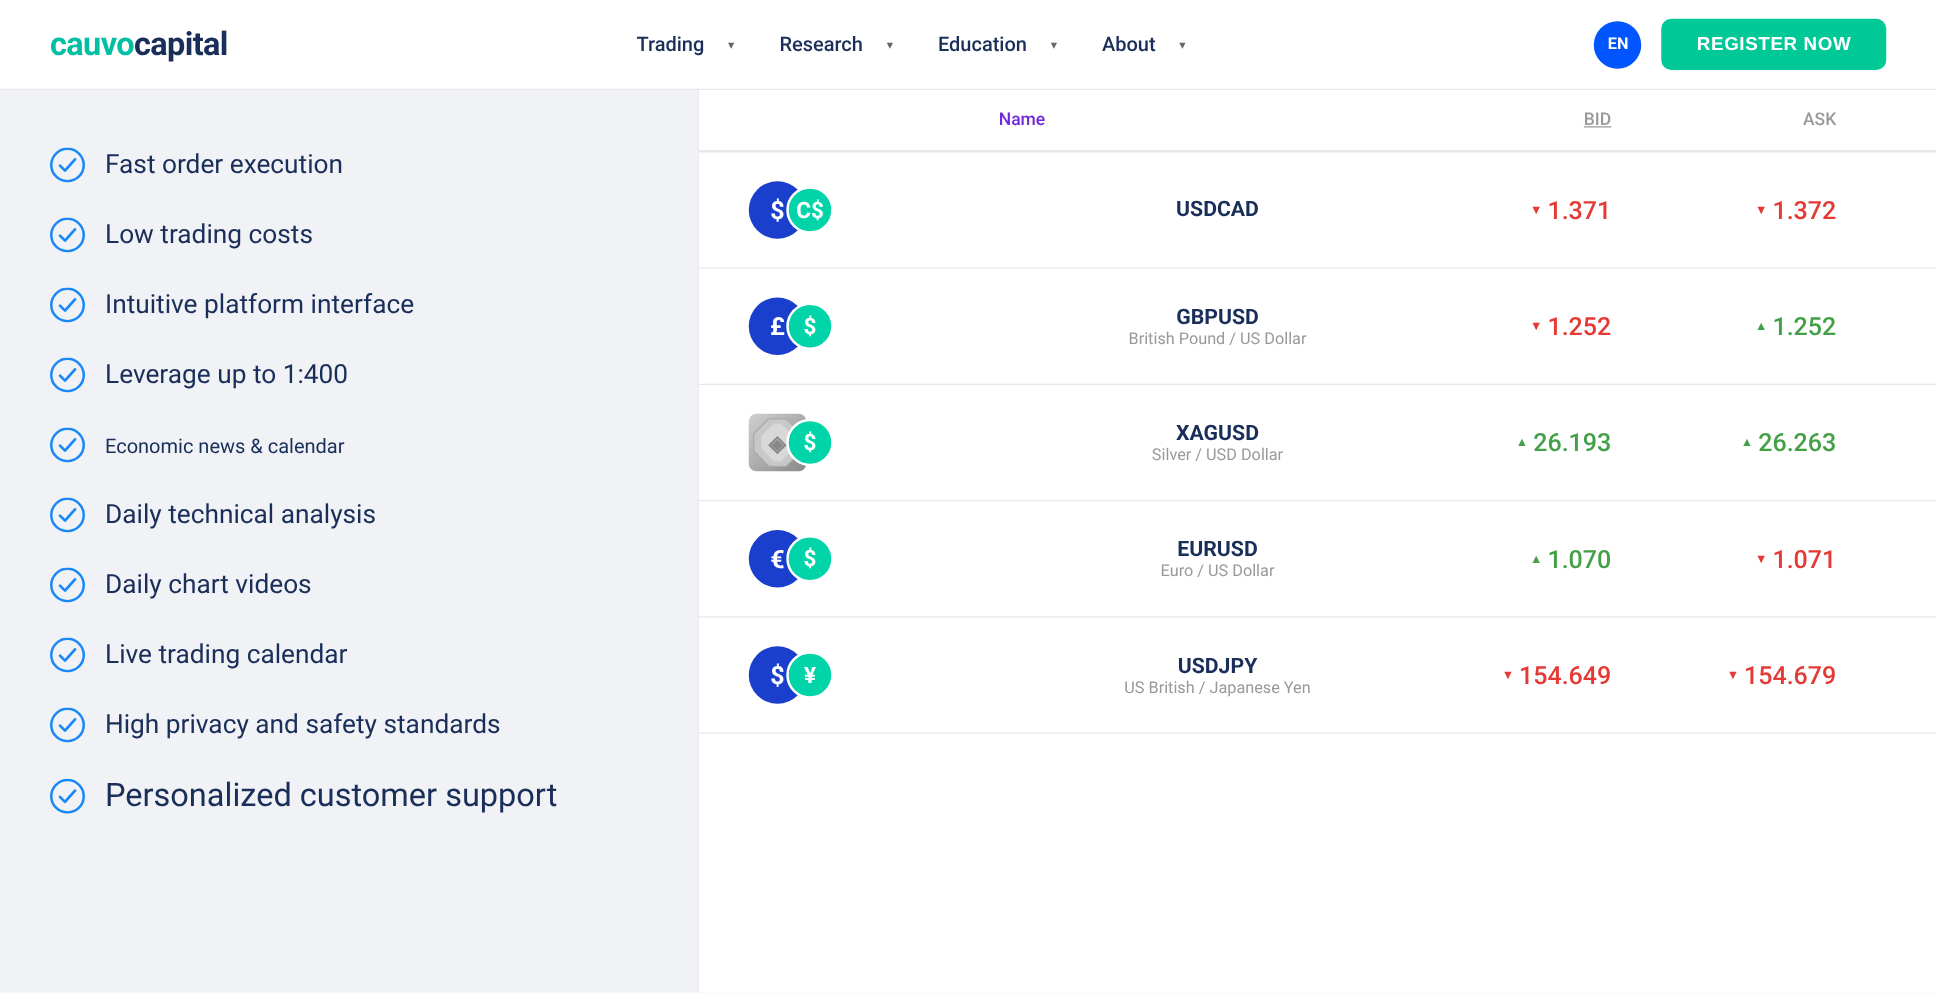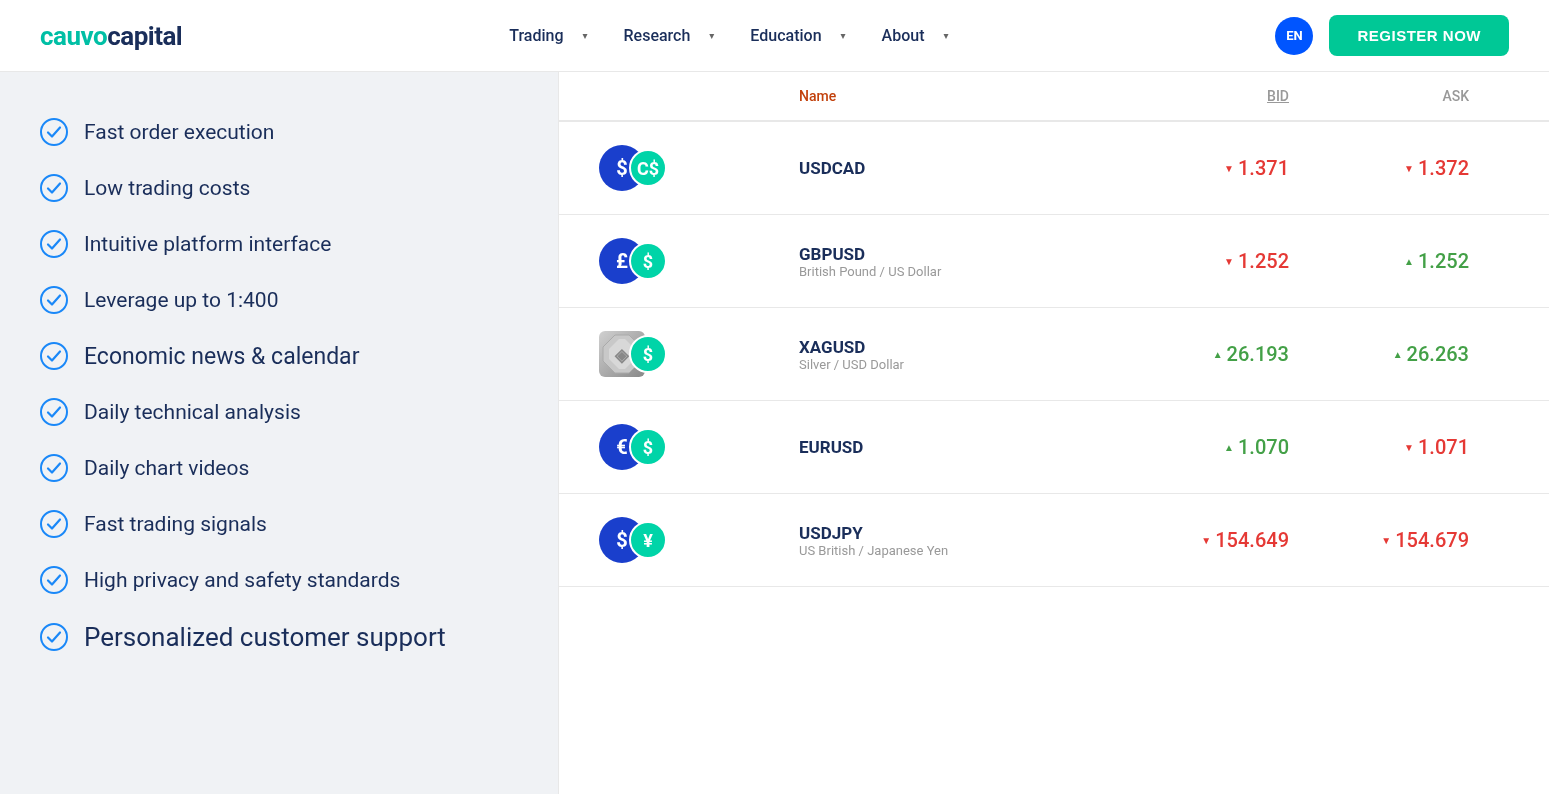--- a/index.html
+++ b/index.html
@@ -107,21 +107,21 @@
       flex: 1;
       background: #fff;
       border-left: 1px solid #e8e8e8;
     }
     .table-header {
       display: grid;
       grid-template-columns: 200px 1fr 180px 180px;
       padding: 16px 40px;
       border-bottom: 2px solid #e8e8e8;
     }
-    .table-header .col-name { color: #c2410c; font-size: 14px; font-weight: 500; }
+    .table-header .col-name { color: #6d28d9; font-size: 14px; font-weight: 500; }
     .table-header .col-bid { color: #999; font-size: 14px; font-weight: 500; text-align: right; padding-right: 40px; text-decoration: underline; }
     .table-header .col-ask { color: #999; font-size: 14px; font-weight: 500; text-align: right; padding-right: 40px; }
 
     .table-row {
       display: grid;
       grid-template-columns: 200px 1fr 180px 180px;
       padding: 20px 40px;
       border-bottom: 1px solid #e8e8e8;
       align-items: center;
     }
@@ -154,21 +154,21 @@
       left: 30px;
       top: 7px;
       display: flex;
       align-items: center;
       justify-content: center;
       font-size: 18px;
       font-weight: 700;
       color: #fff;
       border: 2px solid #fff;
     }
-    .pair-name-block { display: flex; flex-direction: column; justify-content: center; }
+    .pair-name-block { display: flex; flex-direction: column; justify-content: center; text-align: center; }
     .pair-symbol { font-size: 17px; font-weight: 700; color: #1a2e5a; }
     .pair-full { font-size: 13px; color: #999; }
     .price-cell {
       text-align: right;
       padding-right: 40px;
       font-size: 20px;
       font-weight: 500;
       display: flex;
       align-items: center;
       justify-content: flex-end;
@@ -248,21 +248,21 @@
     </span>
     <span style="font-size:21px; color:#1a2e5a;">Leverage up to 1:400</span>
   </div>
       <div class="feature-item">
     <span class="check-icon">
       <svg viewBox="0 0 28 28" fill="none" xmlns="http://www.w3.org/2000/svg">
         <circle cx="14" cy="14" r="13" stroke="#1a88f8" stroke-width="2" fill="none"></circle>
         <path d="M8 14.5l4 4 8-9" stroke="#1a88f8" stroke-width="2.2" stroke-linecap="round" stroke-linejoin="round"></path>
       </svg>
     </span>
-    <span style="font-size:23px; color:#1a2e5a;text-align:right;">Economic news &amp; calendar</span>
+    <span style="font-size:16px; color:#1a2e5a;text-align:right;">Economic news &amp; calendar</span>
   </div>
       <div class="feature-item">
     <span class="check-icon">
       <svg viewBox="0 0 28 28" fill="none" xmlns="http://www.w3.org/2000/svg">
         <circle cx="14" cy="14" r="13" stroke="#1a88f8" stroke-width="2" fill="none"></circle>
         <path d="M8 14.5l4 4 8-9" stroke="#1a88f8" stroke-width="2.2" stroke-linecap="round" stroke-linejoin="round"></path>
       </svg>
     </span>
     <span style="font-size:21px; color:#1a2e5a;">Daily technical analysis</span>
   </div>
@@ -275,21 +275,21 @@
     </span>
     <span style="font-size:21px; color:#1a2e5a;">Daily chart videos</span>
   </div>
       <div class="feature-item">
     <span class="check-icon">
       <svg viewBox="0 0 28 28" fill="none" xmlns="http://www.w3.org/2000/svg">
         <circle cx="14" cy="14" r="13" stroke="#1a88f8" stroke-width="2" fill="none"></circle>
         <path d="M8 14.5l4 4 8-9" stroke="#1a88f8" stroke-width="2.2" stroke-linecap="round" stroke-linejoin="round"></path>
       </svg>
     </span>
-    <span style="font-size:21px; color:#1a2e5a;">Fast trading signals</span>
+    <span style="font-size:21px; color:#1a2e5a;">Live trading calendar</span>
   </div>
       <div class="feature-item">
     <span class="check-icon">
       <svg viewBox="0 0 28 28" fill="none" xmlns="http://www.w3.org/2000/svg">
         <circle cx="14" cy="14" r="13" stroke="#1a88f8" stroke-width="2" fill="none"></circle>
         <path d="M8 14.5l4 4 8-9" stroke="#1a88f8" stroke-width="2.2" stroke-linecap="round" stroke-linejoin="round"></path>
       </svg>
     </span>
     <span style="font-size:21px; color:#1a2e5a;">High privacy and safety standards</span>
   </div>
@@ -372,20 +372,21 @@
       <span>26.263</span>
     </div>
   </div>
         <div class="table-row">
     <div class="pair-icon" style="position:relative;width:80px;height:52px;">
       <div class="coin-back" style="background:#1a3fcc;">€</div>
       <div class="coin-front">$</div>
     </div>
     <div class="pair-name-block">
       <span class="pair-symbol">EURUSD</span>
+      <span class="pair-full">Euro / US Dollar</span>
     </div>
     <div class="price-cell green">
       <span style="font-size:10px;">▲</span>
       <span>1.070</span>
     </div>
     <div class="price-cell red">
       <span style="font-size:10px;">▼</span>
       <span>1.071</span>
     </div>
   </div>

